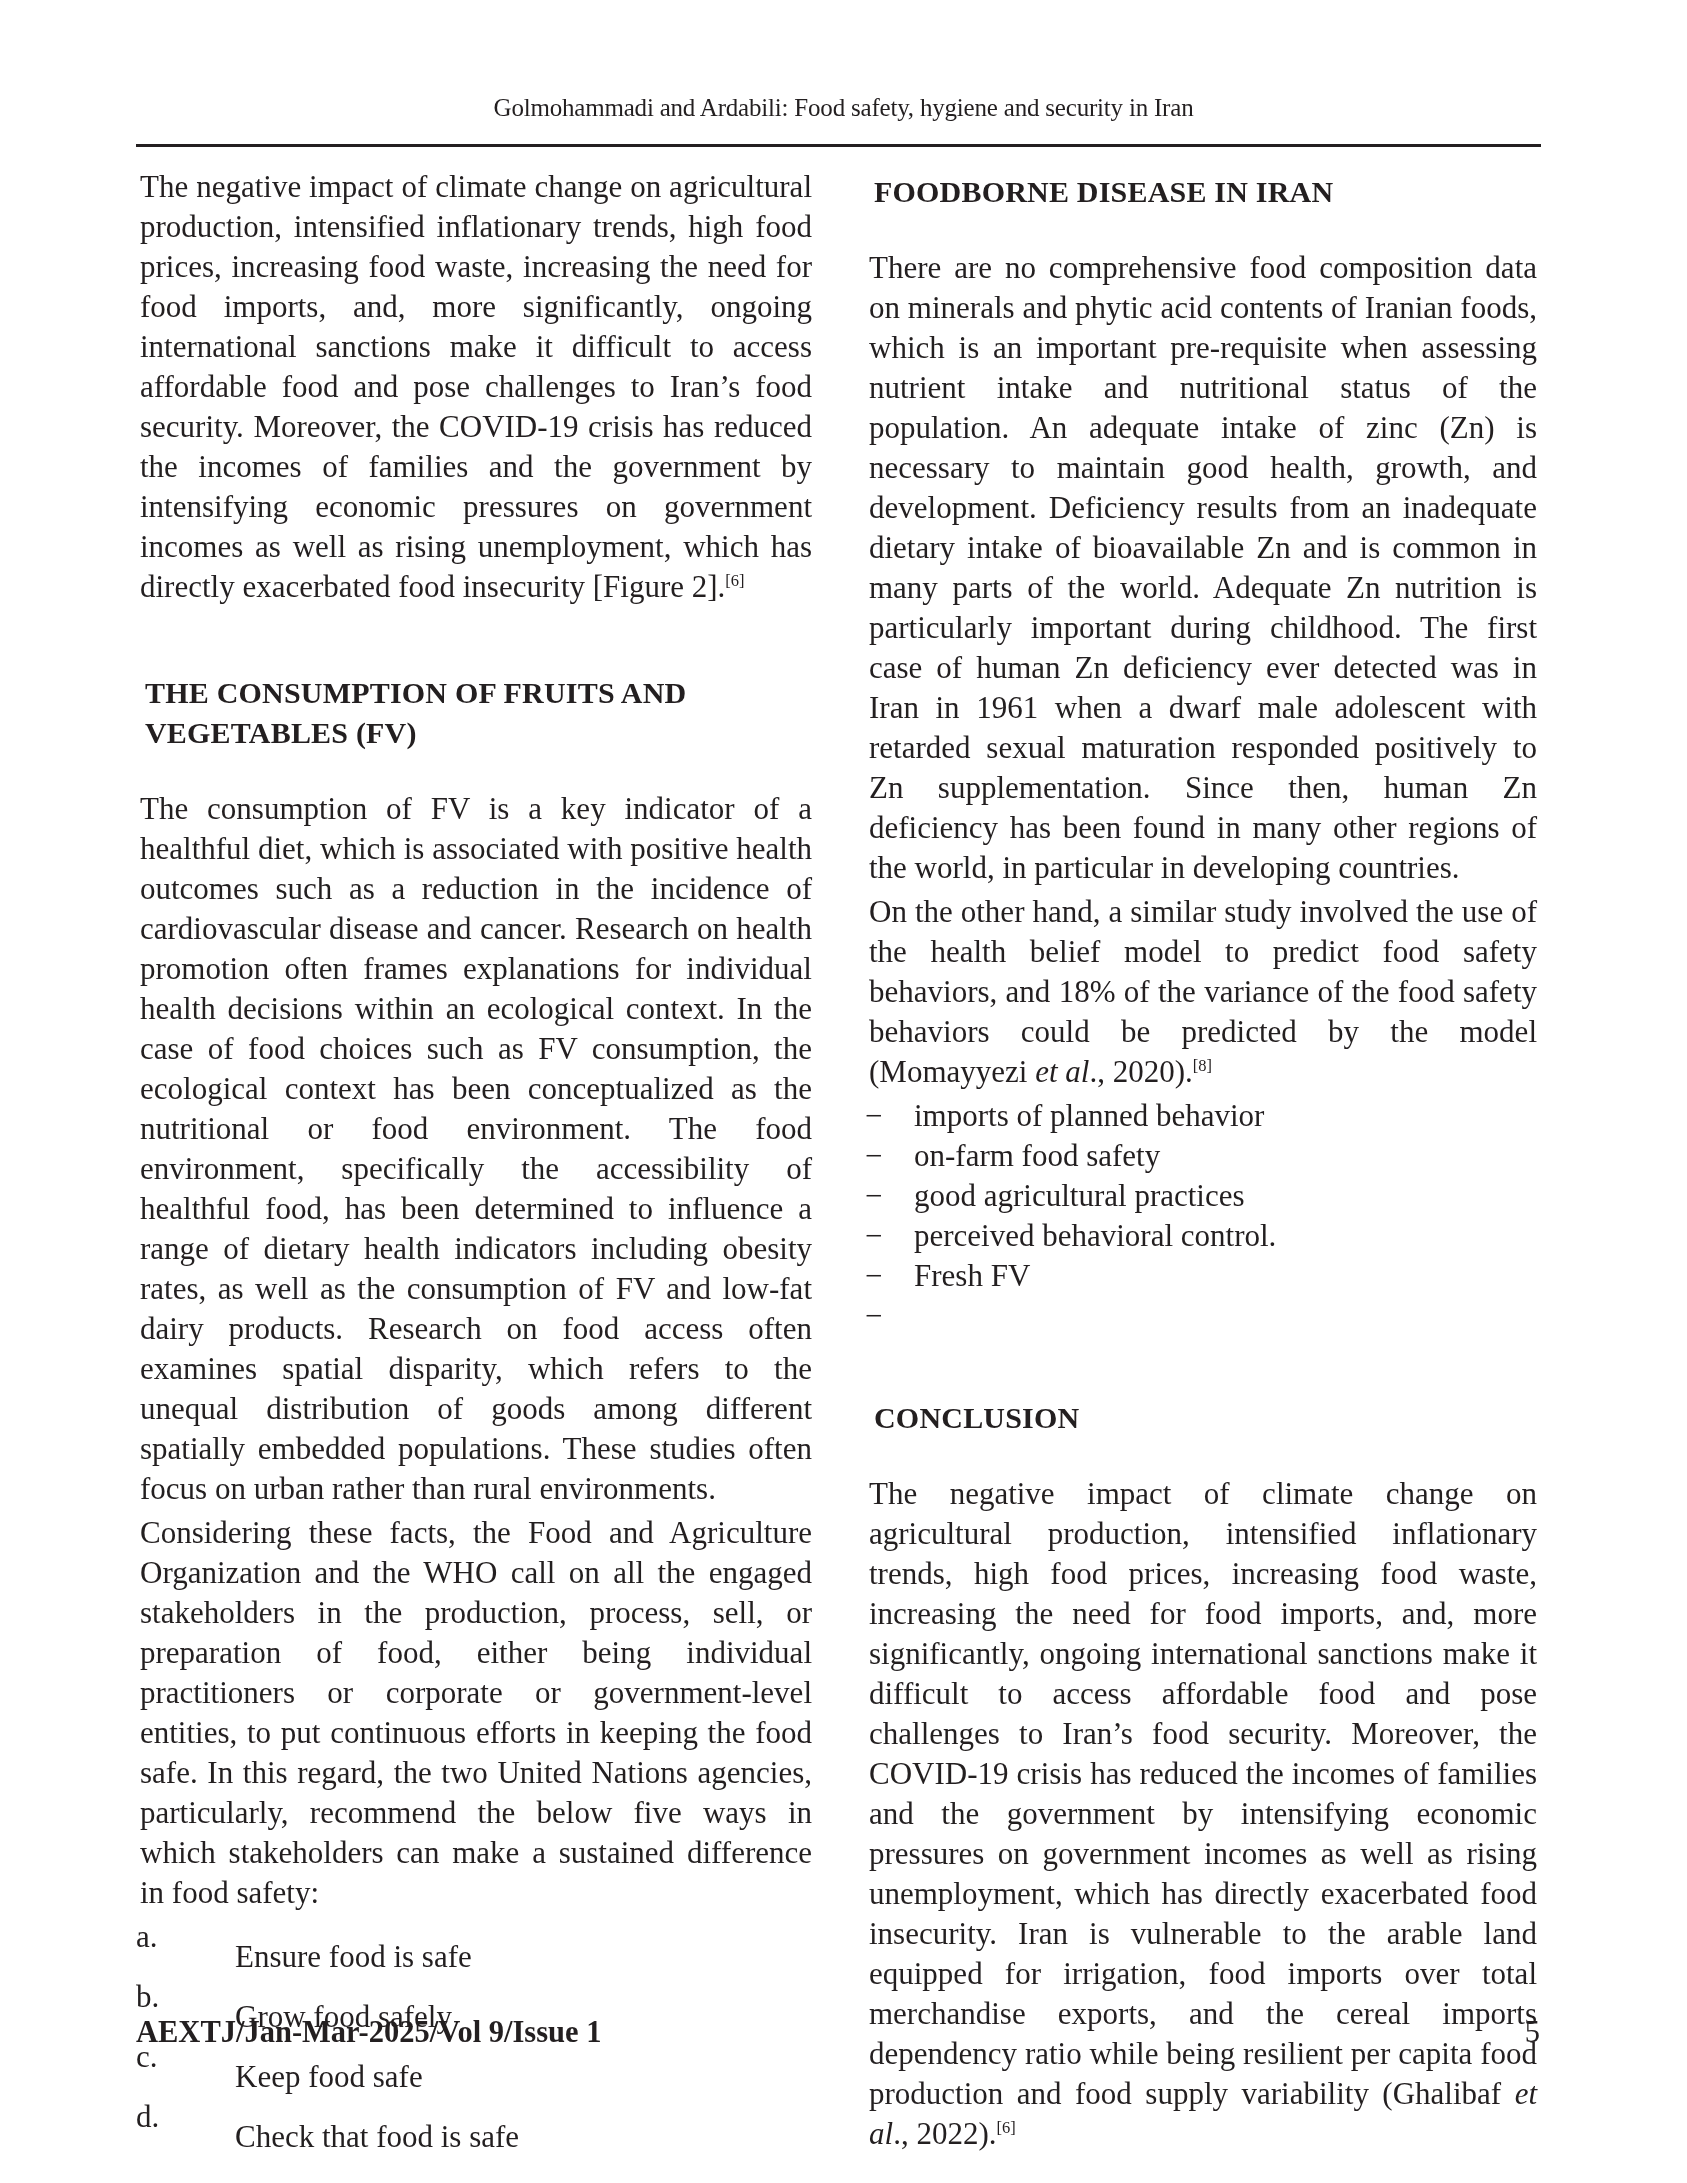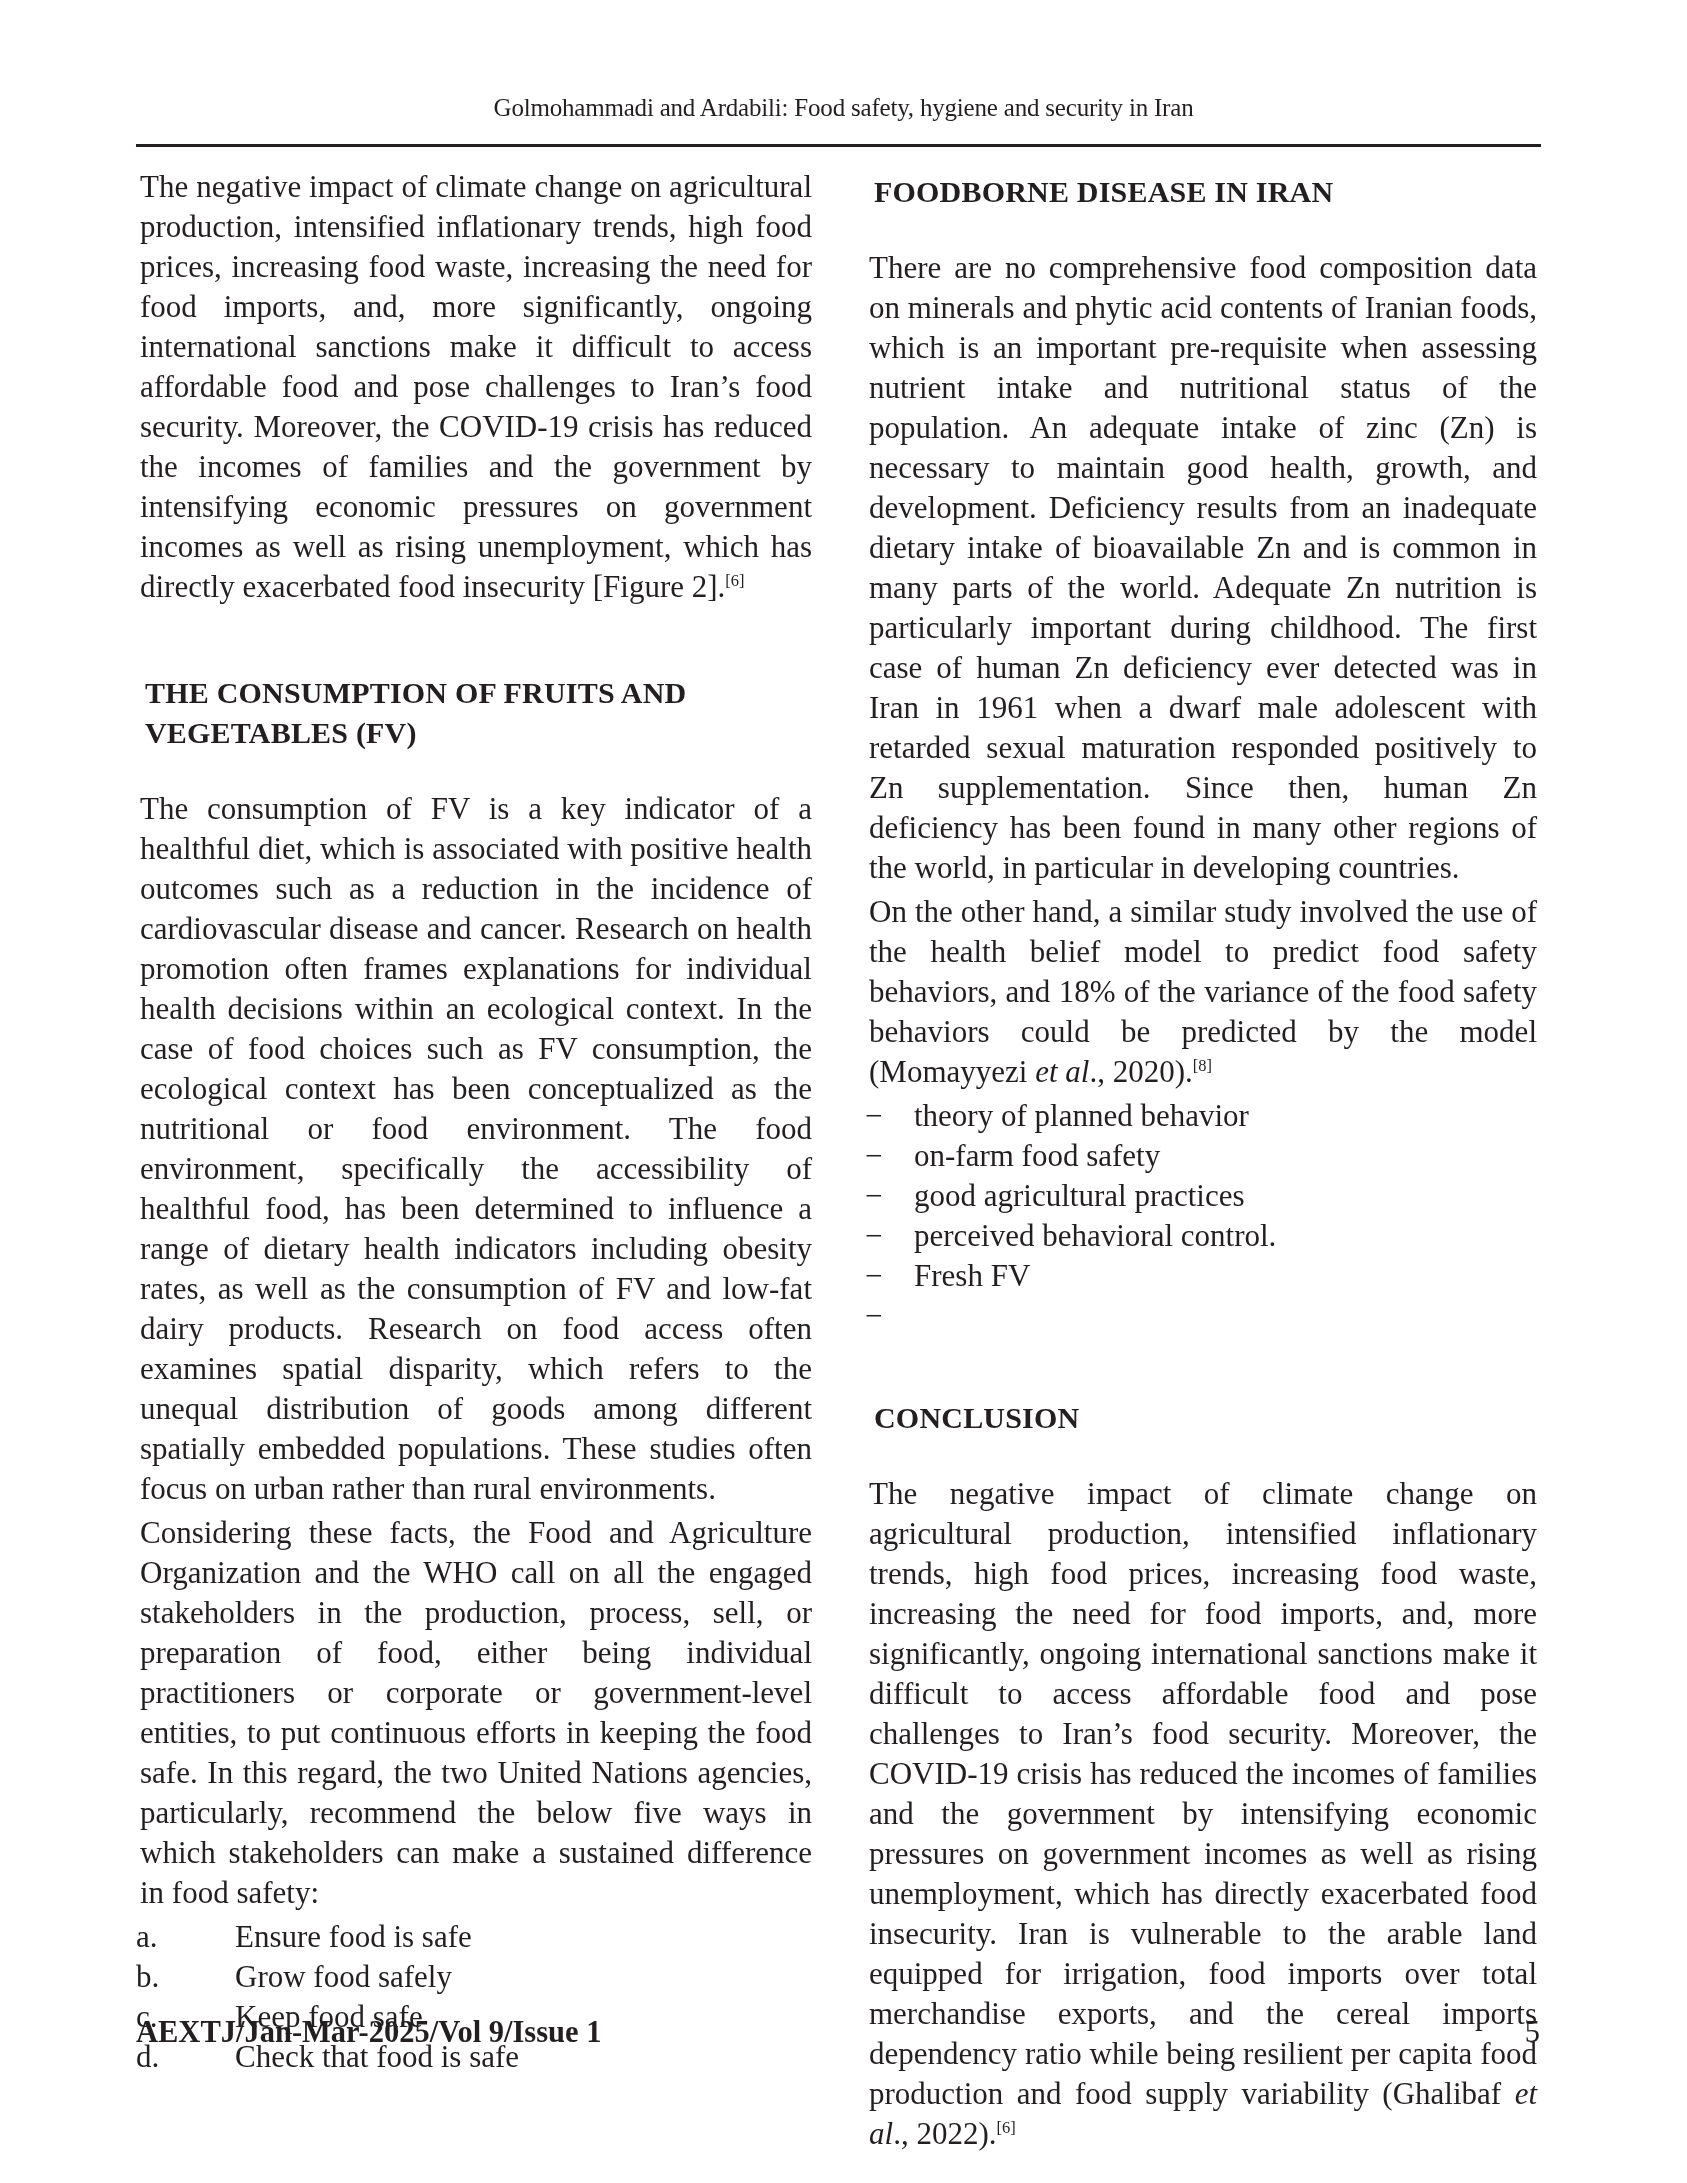--- a/index.html
+++ b/index.html
@@ -13,21 +13,21 @@
   .col-right { left: 865px; width: 676px; }
   p { margin: 4px; text-align: justify; hyphens: none; }
   p.last-left { text-align-last: left; }
   h2 { margin: 9px; font-size: 30px; font-weight: bold; line-height: 40px; letter-spacing: 0.2px; }
   sup { font-size: 16.5px; vertical-align: 11.5px; line-height: 0; }
   .gap-lg { height: 53px; }
   .gap-md { height: 23px; }
   .alpha-list, .dash-list { list-style: none; margin: 0; padding: 0; }
   .alpha-list li { display: flex; }
   .alpha-list .marker { width: 99px; flex: 0 0 99px; }
-  .alpha-list .txt { flex: 1; text-align: justify; }
+  .alpha-list .txt { flex: 1; text-align: justify; margin-top: 20px; }
   .alpha-list li.wrap { display: block; text-align: justify; }
   .alpha-list li.wrap .marker { display: inline-block; width: 99px; }
   .dash-list li { display: flex; }
   .dash-list .marker { width: 49px; flex: 0 0 49px; }
   .footer-left { position: absolute; top: 2015px; left: 136px; font-size: 30.5px; font-weight: bold; }
   .footer-right { position: absolute; top: 2015px; right: 147px; font-size: 30.5px; }
   i { font-style: italic; }
 </style>
 </head>
 <body>
@@ -68,21 +68,21 @@
 <div class="col col-right">
   <h2>FOODBORNE DISEASE IN IRAN</h2>
   <div class="gap-md"></div>
 
   <p class="last-left">There are no comprehensive food composition data on minerals and phytic acid contents of Iranian foods, which is an important pre-requisite when assessing nutrient intake and nutritional status of the population. An adequate intake of zinc (Zn) is necessary to maintain good health, growth, and development. Deficiency results from an inadequate dietary intake of bioavailable Zn and is common in many parts of the world. Adequate Zn nutrition is particularly important during childhood. The first case of human Zn deficiency ever detected was in Iran in 1961 when a dwarf male adolescent with retarded sexual maturation responded positively to Zn supplementation. Since then, human Zn deficiency has been found in many other regions of the world, in particular in developing countries.</p>
   <p class="last-left"><span>On the other hand, a similar study involved the use of the health belief model to predict food safety behaviors, and 18% of the variance of the food safety behaviors could be predicted by the model (Momayyezi </span><i>et al</i><span>., 2020).</span><sup>[8]</sup></p>
 
   <ul class="dash-list">
     <li>
         <span class="marker">−</span>
-        <span>theory of planned behavior</span>
+        <span>imports of planned behavior</span>
       </li>
     <li>
         <span class="marker">−</span>
         <span>on-farm food safety</span>
       </li>
     <li>
         <span class="marker">−</span>
         <span>good agricultural practices</span>
       </li>
     <li>

